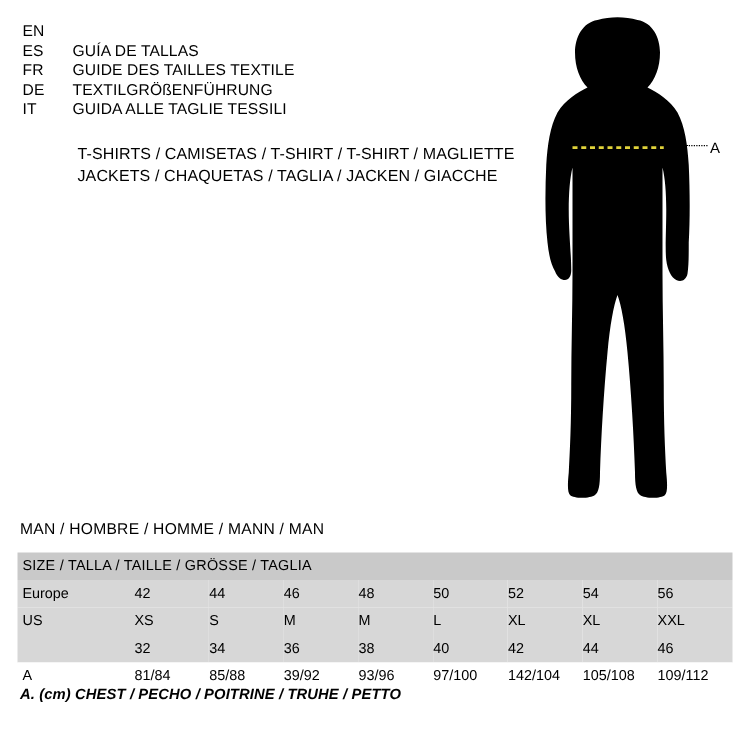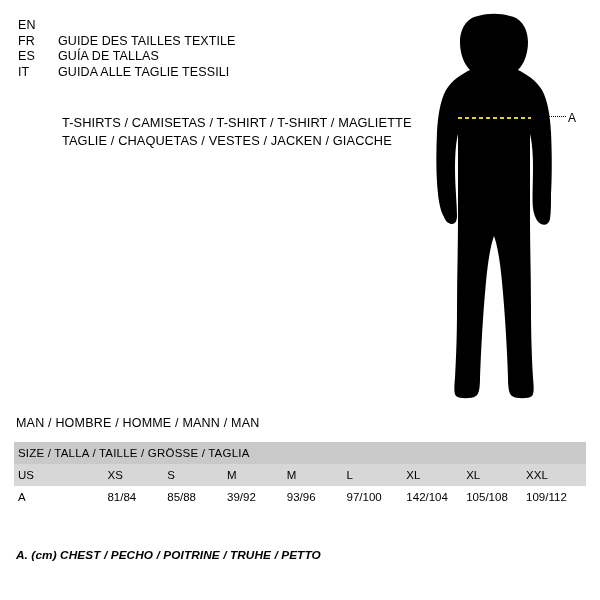--- a/index.html
+++ b/index.html
@@ -143,36 +143,40 @@
 </head>
 <body>
 
 <div class="page">
 
   <div class="lang-block">
     <div class="lang-row">
       <span class="lang-code">EN</span>
     </div>
     <div class="lang-row">
+      <span class="lang-code">ES</span>
+      <span class="lang-title">GUÍA DE TALLAS</span>
+    </div>
+    <div class="lang-row">
       <span class="lang-code">FR</span>
       <span class="lang-title">GUIDE DES TAILLES TEXTILE</span>
     </div>
     <div class="lang-row">
-      <span class="lang-code">ES</span>
-      <span class="lang-title">GUÍA DE TALLAS</span>
+      <span class="lang-code">DE</span>
+      <span class="lang-title">TEXTILGRÖßENFÜHRUNG</span>
     </div>
     <div class="lang-row">
       <span class="lang-code">IT</span>
       <span class="lang-title">GUIDA ALLE TAGLIE TESSILI</span>
     </div>
   </div>
 
   <div class="cat-block">
     <div class="cat-line">T-SHIRTS / CAMISETAS / T-SHIRT / T-SHIRT / MAGLIETTE</div>
-    <div class="cat-line">TAGLIE / CHAQUETAS / VESTES / JACKEN / GIACCHE</div>
+    <div class="cat-line">JACKETS / CHAQUETAS / TAGLIA / JACKEN / GIACCHE</div>
   </div>
 
   <div class="figure-wrap">
     <svg width="190" height="400" viewBox="0 0 190 400" xmlns="http://www.w3.org/2000/svg">
       <path fill="#000000" d="
         M 78 8
         C 66 10, 60 22, 60 34
         C 60 46, 64 56, 70 62
         C 62 66, 52 72, 46 82
         C 40 93, 38 108, 37 124
@@ -220,29 +224,51 @@
   </div>
 
   <div class="man-label">MAN / HOMBRE / HOMME / MANN / MAN</div>
 
   <table class="size-table">
     <tbody>
       <tr class="row-head">
         <td class="header-cell" colspan="9">SIZE / TALLA / TAILLE / GRÖSSE / TAGLIA</td>
       </tr>
       <tr class="row-shade">
+        <td class="c-label">Europe</td>
+        <td class="c-val">42</td>
+        <td class="c-val">44</td>
+        <td class="c-val">46</td>
+        <td class="c-val">48</td>
+        <td class="c-val">50</td>
+        <td class="c-val">52</td>
+        <td class="c-val">54</td>
+        <td class="c-val">56</td>
+      </tr>
+      <tr class="row-shade">
         <td class="c-label">US</td>
         <td class="c-val">XS</td>
         <td class="c-val">S</td>
         <td class="c-val">M</td>
         <td class="c-val">M</td>
         <td class="c-val">L</td>
         <td class="c-val">XL</td>
         <td class="c-val">XL</td>
         <td class="c-val">XXL</td>
+      </tr>
+      <tr class="row-shade">
+        <td class="c-label"></td>
+        <td class="c-val">32</td>
+        <td class="c-val">34</td>
+        <td class="c-val">36</td>
+        <td class="c-val">38</td>
+        <td class="c-val">40</td>
+        <td class="c-val">42</td>
+        <td class="c-val">44</td>
+        <td class="c-val">46</td>
       </tr>
       <tr class="row-light">
         <td class="c-label">A</td>
         <td class="c-val">81/84</td>
         <td class="c-val">85/88</td>
         <td class="c-val">39/92</td>
         <td class="c-val">93/96</td>
         <td class="c-val">97/100</td>
         <td class="c-val">142/104</td>
         <td class="c-val">105/108</td>

